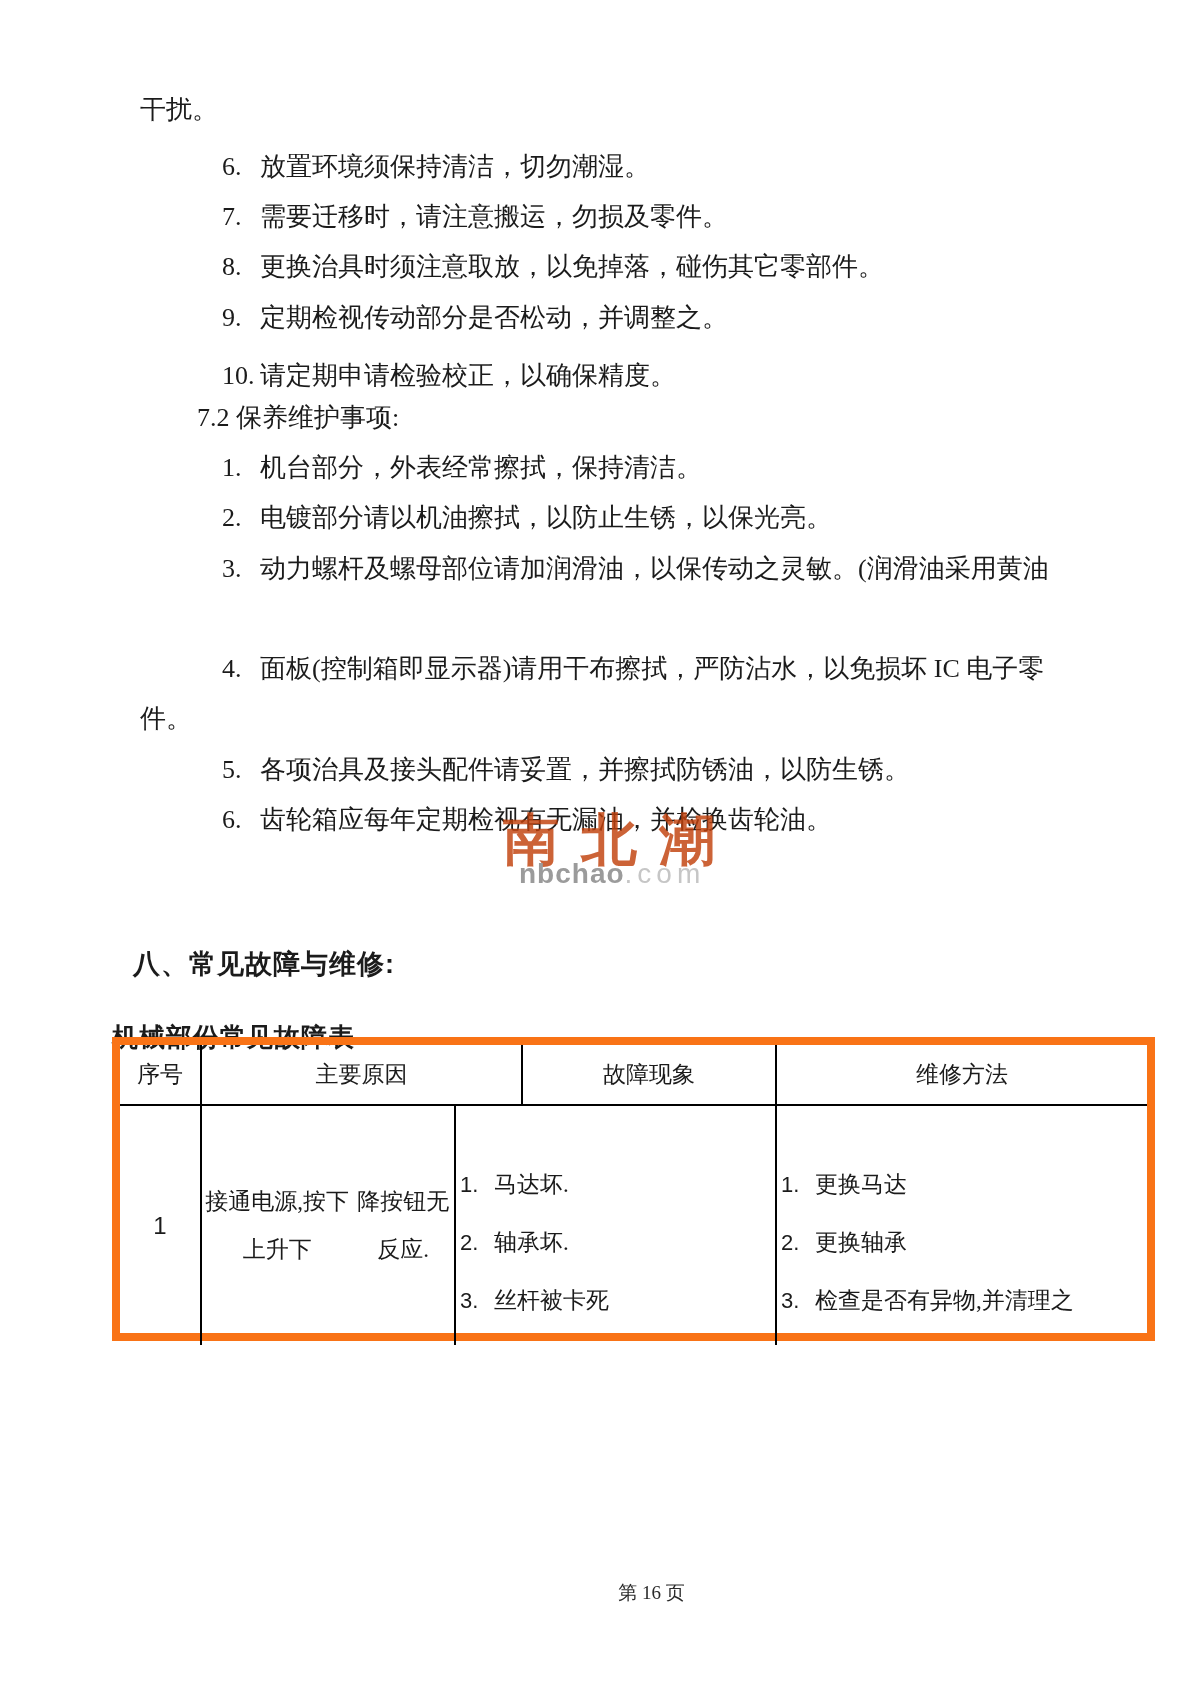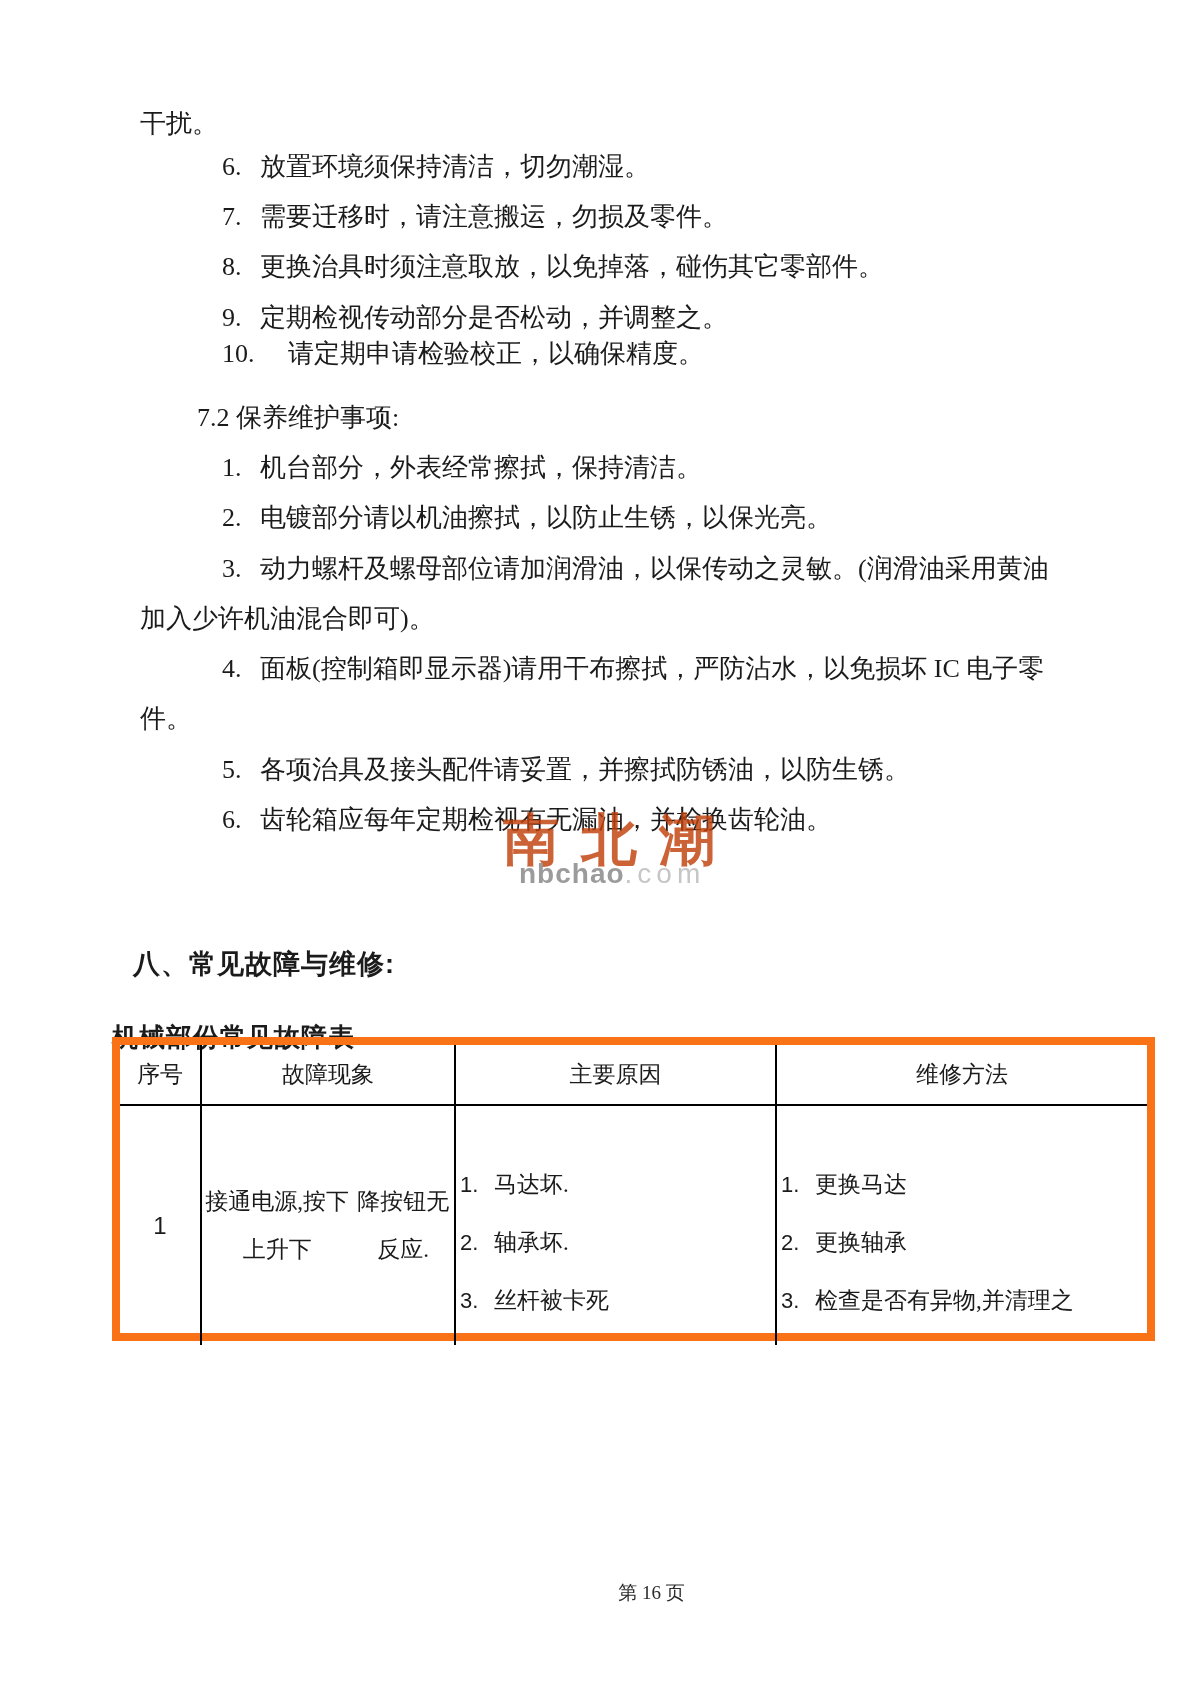--- a/index.html
+++ b/index.html
@@ -17,22 +17,22 @@
     position:absolute;
     font-size:26px;
     line-height:30px;
     white-space:nowrap;
     display:flex;
   }
   .ind-m{left:140px;}   
   .ind-l{left:222px;}   
   .ind-s{left:197px;}   
   .num{min-width:38px;display:inline-block;}
-  .t0{top:109px;}  .t1{top:152px;} .t2{top:202px;} .t3{top:252px;} .t4{top:303px;}
-  .t5{top:339px;gap:28px;} .t6{top:403px;} .t7{top:453px;} .t8{top:503px;} .t9{top:554px;}
+  .t0{top:95px;}  .t1{top:152px;} .t2{top:202px;} .t3{top:252px;} .t4{top:303px;}
+  .t5{top:361px;} .t6{top:403px;} .t7{top:453px;} .t8{top:503px;} .t9{top:554px;}
   .t10{top:604px;} .t11{top:654px;} .t12{top:704px;} .t13{top:755px;} .t14{top:805px;}
 
   
   .wm-brand{
     position:absolute;left:503px;top:810px;
     font-size:56px;line-height:60px;font-weight:700;
     letter-spacing:22px;color:#c2410c;opacity:.82;
     font-family:"Liberation Serif", serif;
     z-index:5;white-space:nowrap;
   }
@@ -146,23 +146,20 @@
     <span>机台部分，外表经常擦拭，保持清洁。</span>
   </div>
   <div class="bline ind-l t8">
     <span class="num">2.</span>
     <span>电镀部分请以机油擦拭，以防止生锈，以保光亮。</span>
   </div>
   <div class="bline ind-l t9">
     <span class="num">3.</span>
     <span>动力螺杆及螺母部位请加润滑油，以保传动之灵敏。(润滑油采用黄油</span>
   </div>
-  <div class="bline ind-m t10">
-    <span>加入少许机油混合即可)。</span>
-  </div>
   <div class="bline ind-l t11">
     <span class="num">4.</span>
     <span>面板(控制箱即显示器)请用干布擦拭，严防沾水，以免损坏 IC 电子零</span>
   </div>
   <div class="bline ind-m t12">
     <span>件。</span>
   </div>
   <div class="bline ind-l t13">
     <span class="num">5.</span>
     <span>各项治具及接头配件请妥置，并擦拭防锈油，以防生锈。</span>
@@ -176,22 +173,22 @@
   <div class="wm-domain">
     <span>nbchao</span><span class="rest">.com</span>
   </div>
 
   <div class="sec-heading">八、常见故障与维修:</div>
   <div class="tbl-title">机械部份常见故障表</div>
 
   <div class="tbl">
     <div class="trow thead">
       <div class="tc c1">序号</div>
+      <div class="tc c3">主要原因</div>
       <div class="tc c2">故障现象</div>
-      <div class="tc c3">主要原因</div>
       <div class="tc c4">维修方法</div>
     </div>
     <div class="trow tbody">
       <div class="tc c1 serial">1</div>
       <div class="tc c2 phen">
         <div>接通电源,按下上升下</div>
         <div>降按钮无反应.</div>
       </div>
       <div class="tc c3 listcell">
         <div class="item">

